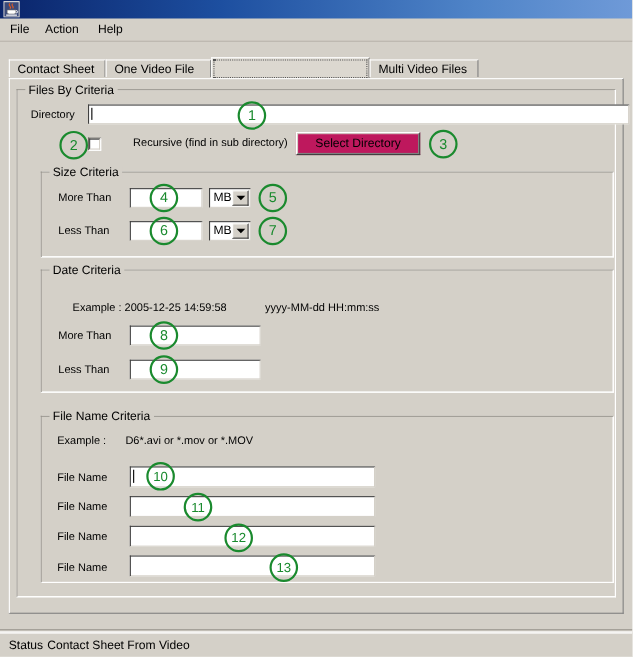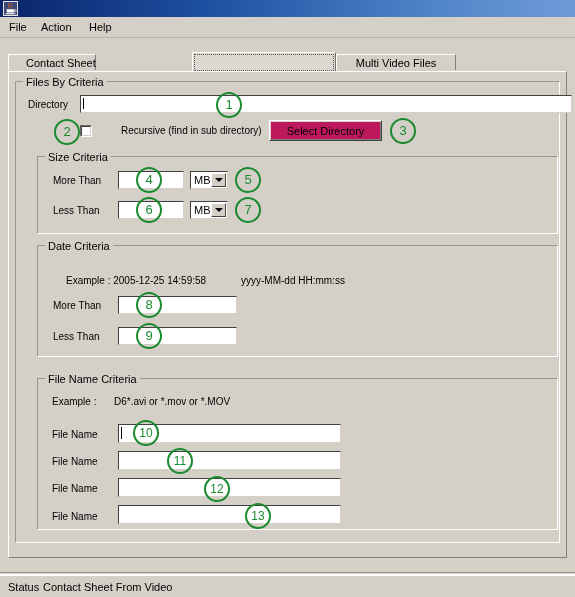--- a/index.html
+++ b/index.html
@@ -66,21 +66,21 @@
   .tabstrip {
     position: absolute;
     left: 8px; top: 52px;
     width: 560px; height: 20px;
   }
   .tab {
     position: absolute;
     top: 2px;
     height: 16px;
     line-height: 16px;
-    padding: 0 17px;
+    padding: 0 7px;
     font-size: 11px;
     white-space: nowrap;
     background: #d4d0c8;
     border-left: 1px solid #ffffff;
     border-top: 1px solid #ffffff;
     border-right: 1px solid #808080;
     color: #000;
     cursor: default;
     box-sizing: border-box;
   }
@@ -331,24 +331,25 @@
   </div>
 
   <div class="menubar">
     <div class="menu-item" style="left:4px;">File</div>
     <div class="menu-item" style="left:36px;">Action</div>
     <div class="menu-item" style="left:84px;">Help</div>
   </div>
 
   <div class="tabstrip">
     <div class="tab" style="left:0px;   width:88px;">Contact Sheet</div>
+    <div class="tab" style="left:88px;  width:96px;">One Video File</div>
     <div class="tab active" style="left:184px; width:144px;">
       <span class="focusring"></span>
     </div>
-    <div class="tab" style="left:328px; width:120px;text-align:center;">Multi Video Files</div>
+    <div class="tab" style="left:328px; width:99px;">Multi Video Files</div>
   </div>
 
   <div class="tabpane"></div>
 
   <div class="group" style="left:15px; top:81px; width:545px; height:462px;">
     <span class="group-title">Files By Criteria</span>
   </div>
 
   <div class="lbl" style="left:28px; top:98px;">Directory</div>
   <div class="tf" style="left:80px; top:95px; width:492px; height:18px;">

